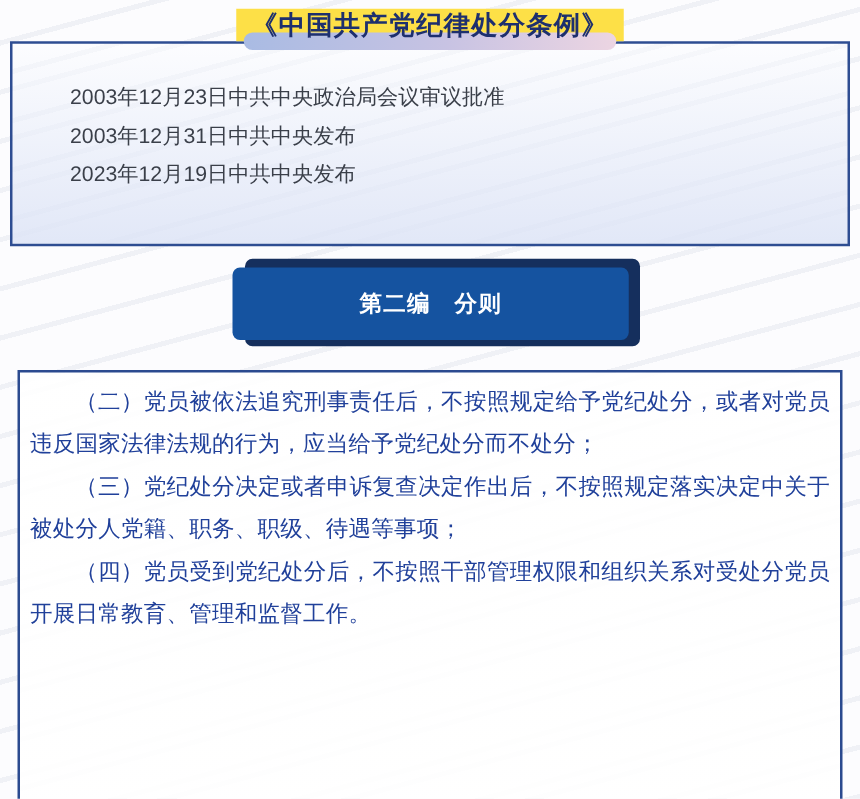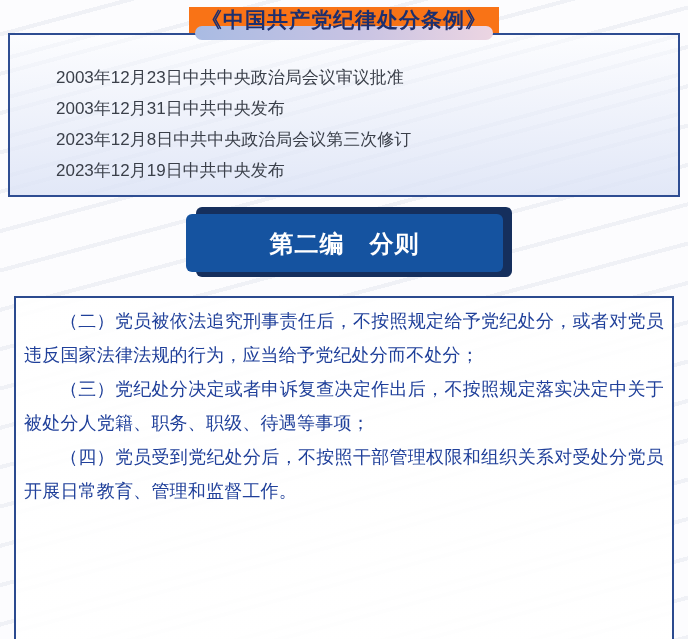--- a/index.html
+++ b/index.html
@@ -15,21 +15,21 @@
   }
 
   
   .title-block {
     position: absolute; top: 7px; left: 0; width: 100%;
     display: flex; justify-content: center; z-index: 3;
   }
   .title-inner {
     position: relative;
     padding: 0 12px;
-    background: #f97316;
+    background: #fde047;
     font-family: Liberation Serif, serif;
   }
   .title-pill {
     position: absolute; left: 6px; right: 6px; bottom: -7px; height: 14px;
     border-radius: 7px;
     background: linear-gradient(90deg, #a9bbe3 0%, #c8c3e3 55%, #ecd5e2 100%);
     z-index: 1;
   }
   h1.doc-title {
     position: relative; z-index: 2;
@@ -66,21 +66,21 @@
   .banner-back {
     position: absolute; top: 0; bottom: 0; left: 10px; right: 0;
     background: #152f5d; border-radius: 6px;
   }
   .banner-front {
     position: absolute; top: 7px; bottom: 5px; left: 0; right: 9px;
     background: #1553a0; border-radius: 6px;
     display: flex; flex-direction: column; justify-content: center; align-items: center;
     color: #ffffff; font-weight: bold; text-align: center;
   }
-  .banner-line1 { font-size: 24px; line-height: 27px; letter-spacing: 1px; }
+  .banner-line1 { font-size: 18px; line-height: 27px; letter-spacing: 1px; }
   .banner-line2 { font-size: 18px; line-height: 27px; letter-spacing: 0.5px; }
 
   
   .article-box {
     position: absolute; top: 296px; left: 14px;
     width: 660px; height: 360px;
     box-sizing: border-box;
     border: 2px solid #2b4a8f;
     background-image:
       linear-gradient(rgba(255,255,255,0.93), rgba(255,255,255,0.93)),
@@ -105,21 +105,20 @@
 <header class="title-block">
   <div class="title-inner">
     <div class="title-pill"></div>
     <h1 class="doc-title">《中国共产党纪律处分条例》</h1>
   </div>
 </header>
 
 <section class="dates-box">
   <div class="date-line">2003年12月23日中共中央政治局会议审议批准</div>
   <div class="date-line">2003年12月31日中共中央发布</div>
-  <div class="date-line">2023年12月8日中共中央政治局会议第三次修订</div>
   <div class="date-line">2023年12月19日中共中央发布</div>
 </section>
 
 <div class="banner-wrap">
   <div class="banner-back"></div>
   <div class="banner-front">
     <div class="banner-line1">第二编　分则</div>
   </div>
 </div>
 

